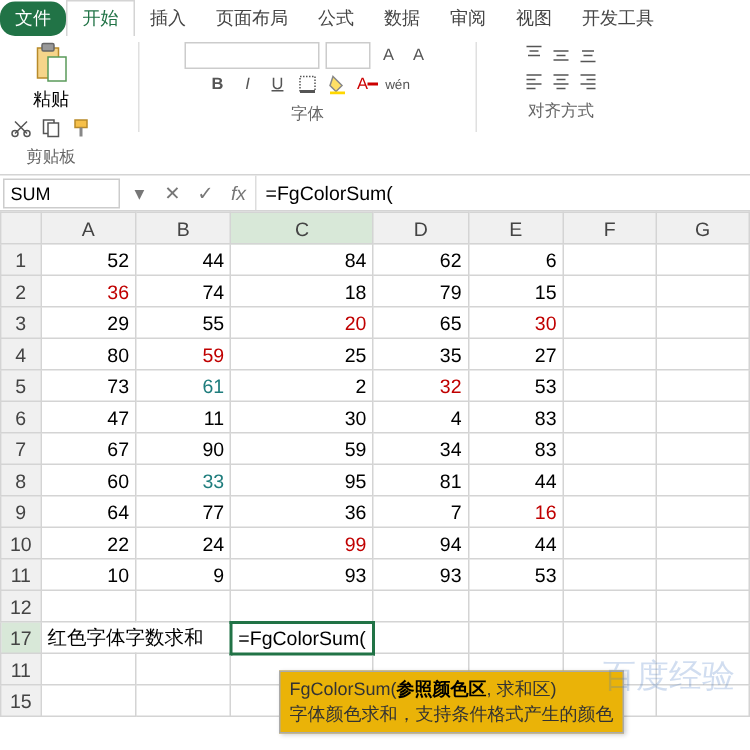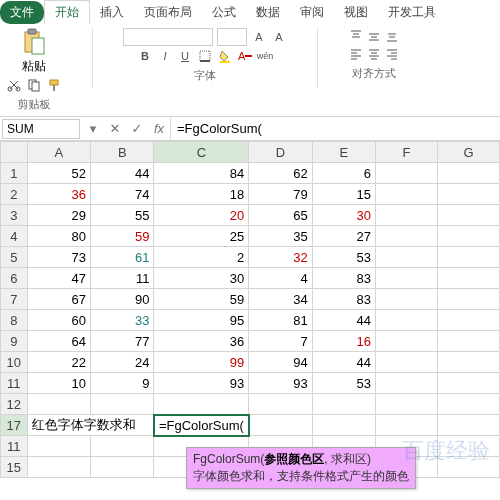--- a/index.html
+++ b/index.html
@@ -32,21 +32,21 @@
 .col-hdr { width: 68px; }
 .row-hdr { width: 28px; background: #f0f0f0; text-align: center; color: #444; }
 .corner { width: 28px; background: #f0f0f0; }
 .cell { text-align: right; padding: 0 4px; }
 .cell.left { text-align: left; }
 .red { color: #c00000; }
 .teal { color: #1f7d7d; }
 .active-cell { border: 2px solid #217346 !important; text-align: left; padding: 0 4px; }
 .sel-col { background: #d8e8d8 !important; }
 .sel-row { background: #d8e8d8 !important; }
-.tooltip { position: absolute; background: #f0abfc; border: 1px solid #aaa; padding: 3px 6px; font-size: 12px; color: #333; box-shadow: 1px 1px 3px rgba(0,0,0,.2); white-space: nowrap; }
+.tooltip { position: absolute; background: #eab308; border: 1px solid #aaa; padding: 3px 6px; font-size: 12px; color: #333; box-shadow: 1px 1px 3px rgba(0,0,0,.2); white-space: nowrap; }
 .tt-bold { font-weight: bold; color: #000; }
 .watermark { position: absolute; right: 10px; bottom: 34px; opacity: .25; font-size: 22px; color: #4a7dc4; pointer-events: none; }
 .align-btns { display: flex; gap: 2px; }
 svg { display: block; }
 </style>
 </head>
 <body>
 
 <div class="ribbon">
   <div class="tabs">

